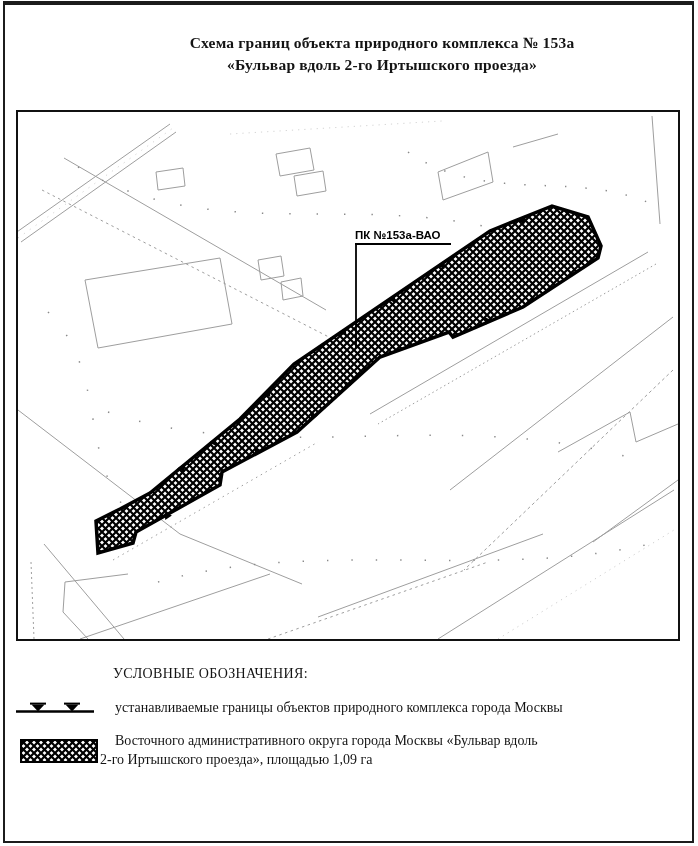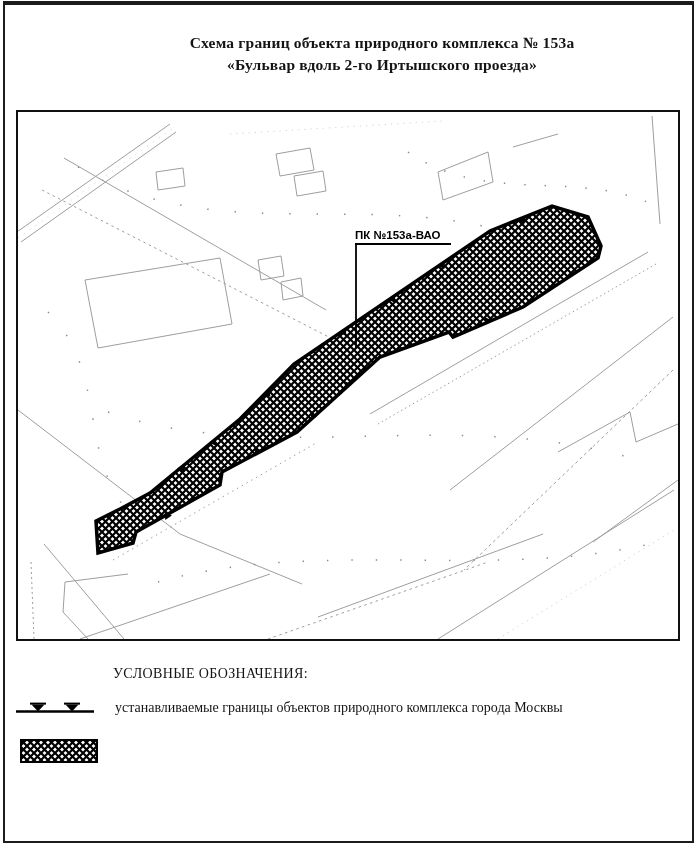--- a/index.html
+++ b/index.html
@@ -114,15 +114,17 @@
       <path d="M15.5,3.5 L28.5,3.5 L22,10.5 Z" fill="#000"></path>
       <path d="M48,2.6 L64,2.6" stroke="#000" stroke-width="2"></path>
       <path d="M49.5,3.5 L62.5,3.5 L56,10.5 Z" fill="#000"></path>
     </svg>
     <div class="li1-text">устанавливаемые границы объектов природного комплекса города Москвы</div>
 
     <svg class="li2-icon" width="78" height="24" viewBox="0 0 78 24">
       <rect x="1" y="1" width="76" height="22" fill="url(#xh)" stroke="#000" stroke-width="2"></rect>
     </svg>
     <div class="li2-text">
+      <div>Восточного административного округа города Москвы «Бульвар вдоль</div>
+      <div class="outdent">2-го Иртышского проезда», площадью 1,09 га</div>
     </div>
   </section>
 </div>
 
 </body></html>

